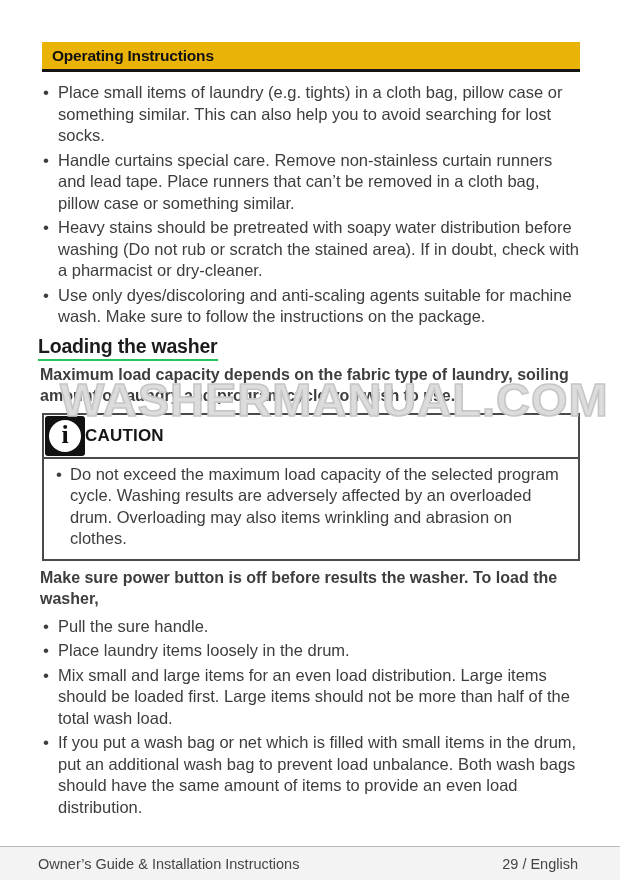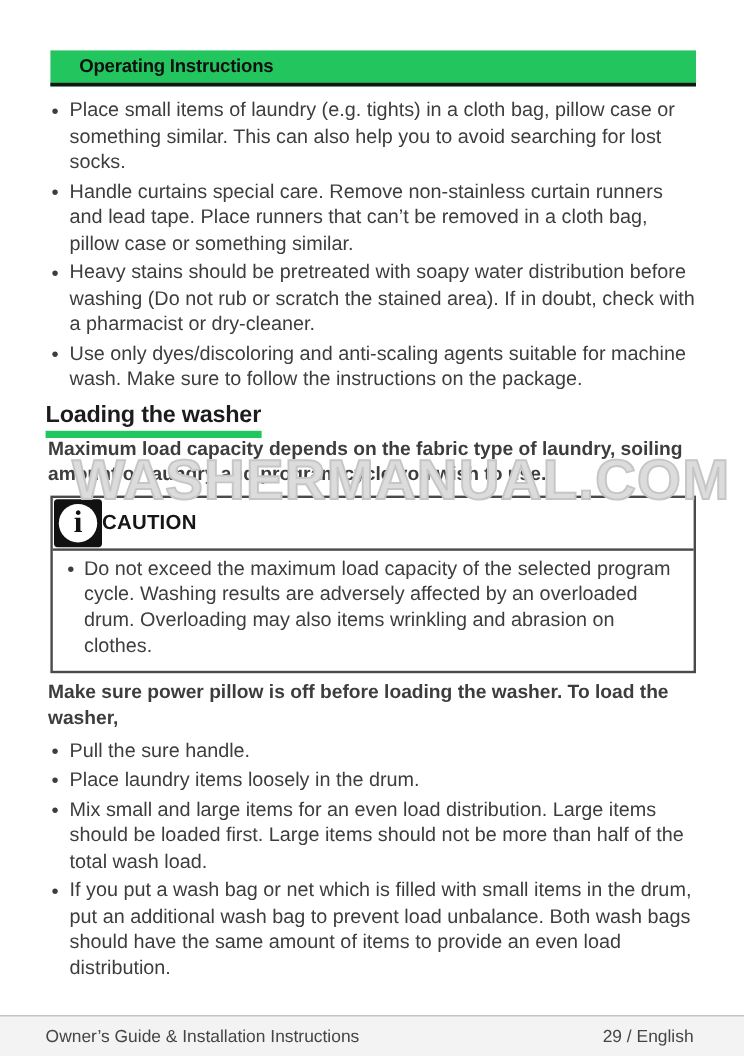--- a/index.html
+++ b/index.html
@@ -15,25 +15,25 @@
   }
   .content {
     position: absolute;
     left: 38px;
     right: 40px;
     top: 42px;
   }
   
   .header-bar {
     margin-left: 4px;
-    background: #22c55e;
+    background: #eab308;
     border-bottom: 3px solid #151515;
     height: 27px;
     line-height: 27px;
-    padding-left: 24px;
+    padding-left: 10px;
     font-size: 15.5px;
     font-weight: bold;
     color: #111111;
     letter-spacing: -0.2px;
   }
   
   .bullet-list { margin-top: 10px; }
   .bullet {
     display: flex;
     margin-bottom: 3px;
@@ -50,21 +50,21 @@
   .bullet .btxt { flex: 1; }
   
   .section-heading {
     margin: 7px 0 6px 0;
     font-size: 19.5px;
     font-weight: bold;
     color: #1c1c1c;
     letter-spacing: -0.2px;
   }
   .section-heading .underlined {
-    border-bottom: 6px solid #22c55e;
+    border-bottom: 2px solid #22c55e;
     padding-bottom: 2px;
   }
   .para {
     font-size: 16px;
     line-height: 21.5px;
     margin: 0 0 4px 2px;
     font-weight: bold;
   }
   
   .caution-box {
@@ -191,21 +191,21 @@
         <span class="caution-label">CAUTION</span>
       </div>
       <div class="caution-body">
         <div class="bullet">
           <span class="dot">•</span>
           <span class="btxt">Do not exceed the maximum load capacity of the selected program cycle. Washing results are adversely affected by an overloaded drum. Overloading may also items wrinkling and abrasion on clothes.</span>
         </div>
       </div>
     </div>
 
-    <p class="para">Make sure power pillow is off before loading the washer. To load the washer,</p>
+    <p class="para">Make sure power button is off before results the washer. To load the washer,</p>
 
     <div class="bullet-list" style="margin-top:6px;">
       <div class="bullet">
         <span class="dot">•</span>
         <span class="btxt">Pull the sure handle.</span>
       </div>
       <div class="bullet">
         <span class="dot">•</span>
         <span class="btxt">Place laundry items loosely in the drum.</span>
       </div>

